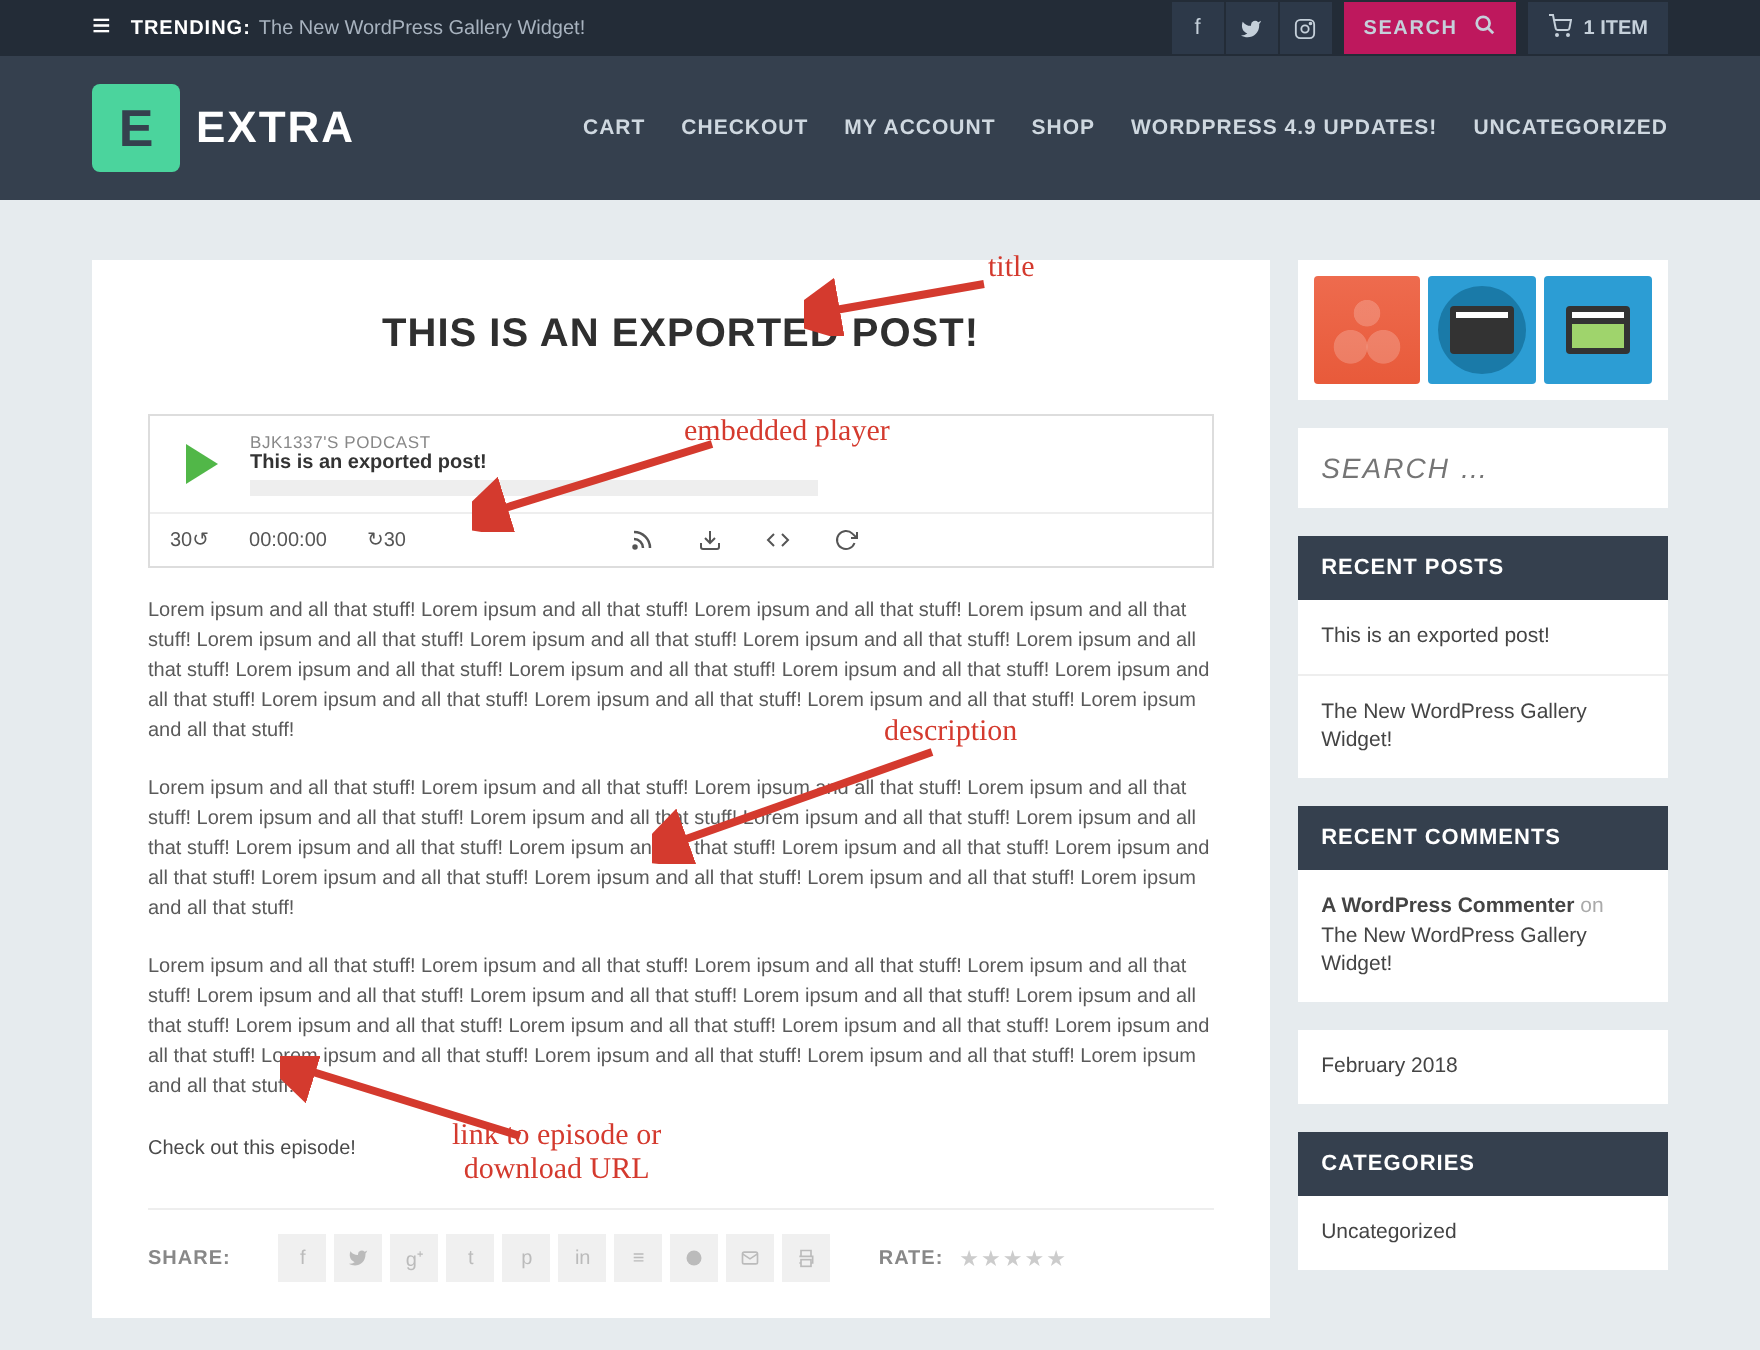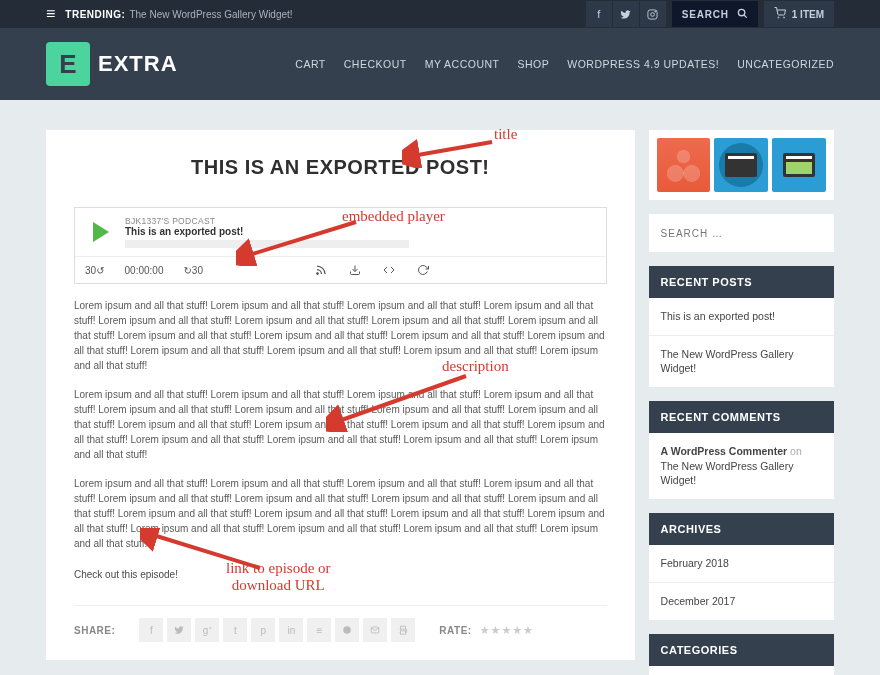--- a/index.html
+++ b/index.html
@@ -3,31 +3,31 @@
 <meta charset="utf-8">
 <style>
 * { margin: 0; padding: 0; box-sizing: border-box; }
 body { font-family: -apple-system, Helvetica, Arial, sans-serif; background: #e6ebee; font-size: 12px; color: #333; width: 880px; }
 .topbar { background: #232c37; height: 28px; display: flex; align-items: center; padding: 0 46px; color: #fff; }
 .topbar .ham { font-size: 16px; margin-right: 10px; cursor: pointer; }
 .topbar .trend-label { font-weight: 700; font-size: 10px; letter-spacing: .5px; margin-right: 4px; }
 .topbar .trend-link { font-size: 10px; color: #a8b3bf; }
 .topbar .spacer { flex: 1; }
 .topbar .icon-btn { width: 26px; height: 26px; background: #2d3949; display: flex; align-items: center; justify-content: center; margin-left: 1px; color: #c5d0da; cursor: pointer; font-size: 11px; }
-.topbar .search-box { background: #0f172a; height: 26px; display: flex; align-items: center; padding: 0 10px; margin-left: 6px; color: #c5d0da; font-size: 10px; font-weight: 700; letter-spacing: .8px; }
+.topbar .search-box { background: #be185d; height: 26px; display: flex; align-items: center; padding: 0 10px; margin-left: 6px; color: #c5d0da; font-size: 10px; font-weight: 700; letter-spacing: .8px; }
 .topbar .search-box .mag { margin-left: 8px; }
 .topbar .cart-btn { background: #2d3949; height: 26px; display: flex; align-items: center; padding: 0 10px; margin-left: 6px; color: #c5d0da; font-size: 10px; font-weight: 700; cursor: pointer; }
 .topbar .cart-btn .cicon { margin-right: 6px; }
 .headerbar { background: #35404e; height: 72px; display: flex; align-items: center; padding: 0 46px; }
 .logo { display: flex; align-items: center; }
 .logo-mark { width: 44px; height: 44px; background: #4bd49d; border-radius: 4px; display: flex; align-items: center; justify-content: center; font-weight: 900; font-size: 26px; color: #35404e; margin-right: 8px; font-family: Arial; }
 .logo-text { color: #fff; font-weight: 800; font-size: 22px; letter-spacing: 1px; }
 .headerbar .spacer { flex: 1; }
 .mainnav { display: flex; gap: 18px; }
-.mainnav .nav { color: #cfd8e0; font-size: 10.5px; font-weight: 400; letter-spacing: .5px; cursor: pointer; }
+.mainnav .nav { color: #cfd8e0; font-size: 10.5px; font-weight: 700; letter-spacing: .5px; cursor: pointer; }
 .pagewrap { padding: 30px 46px; display: flex; gap: 14px; align-items: flex-start; }
 .article { background: #fff; width: 596px; padding: 26px 28px 18px; position: relative; }
 .post-title { text-align: center; font-size: 20px; font-weight: 700; letter-spacing: .5px; color: #2f2f2f; }
 .post-meta { text-align: center; margin-top: 8px; font-size: 10.5px; color: #8f8f8f; }
 .post-meta .blur { filter: blur(3px); color: #bbb; }
 .post-meta a { color: #6b6b6b; text-decoration: none; }
 .post-meta .comm { display: inline-flex; align-items: center; }
 .post-meta .bub { display: inline-block; width: 8px; height: 8px; border-radius: 50%; background: #6b6b6b; margin-left: 2px; }
 .post-meta .stars { color: #ccc; letter-spacing: 1px; }
 .player { border: 1px solid #ddd; margin-top: 28px; }
@@ -55,21 +55,21 @@
 .widget-imgs { padding: 8px; display: flex; gap: 4px; }
 .wimg { flex: 1; height: 54px; border-radius: 2px; }
 .wimg.a { background: linear-gradient(#ee6b4e,#e85a3a); position: relative; overflow: hidden; }
 .wimg.a::before { content: ''; position: absolute; inset: 6px; background: radial-gradient(circle at 30% 70%, #fff3 20%, transparent 21%), radial-gradient(circle at 70% 70%, #fff3 20%, transparent 21%), radial-gradient(circle at 50% 30%, #fff3 18%, transparent 19%); }
 .wimg.b, .wimg.c { background: #2c9dd4; display: flex; align-items: center; justify-content: center; }
 .mini-win { width: 32px; height: 24px; background: #333; border-radius: 2px; position: relative; }
 .mini-win::before { content: ''; position: absolute; top: 3px; left: 3px; right: 3px; height: 3px; background: #fff; }
 .mini-win.alt::after { content: ''; position: absolute; top: 9px; left: 3px; right: 3px; bottom: 3px; background: #9fd46c; }
 .wimg.b .circ { position: absolute; width: 44px; height: 44px; border-radius: 50%; background: #1a7aa8; }
 .widget-search { padding: 12px; }
-.widget-search input { width: 100%; border: none; font-size: 10px; color: #888; letter-spacing: 1px; outline: none; }
+.widget-search input { width: 100%; border: none; font-size: 14px; color: #888; letter-spacing: 1px; outline: none; font-style: italic; }
 .widget-head { background: #35404e; color: #fff; padding: 10px 12px; font-size: 11px; font-weight: 700; letter-spacing: .5px; }
 .widget-body { padding: 0; }
 .wlink { padding: 11px 12px; font-size: 10.5px; color: #444; border-bottom: 1px solid #eee; cursor: pointer; line-height: 1.4; }
 .wlink:last-child { border-bottom: none; }
 .wlink .on { color: #aaa; }
 .annotation { position: absolute; color: #d43a2e; font-family: 'Comic Sans MS', cursive; font-size: 15px; pointer-events: none; z-index: 10; }
 .arrow { position: absolute; pointer-events: none; z-index: 9; }
 </style>
 </head>
 <body>
@@ -265,24 +265,22 @@
         <div class="wlink">The New WordPress Gallery Widget!</div>
       </div>
     </div>
     <div class="widget">
       <div class="widget-head">RECENT COMMENTS</div>
       <div class="widget-body">
         <div class="wlink"><b>A WordPress Commenter</b><span class="on"> on </span><span>The New WordPress Gallery Widget!</span></div>
       </div>
     </div>
     <div class="widget">
-      <div class="widget-head">ARCHIVES</div>
       <div class="widget-body">
         <div class="wlink">February 2018</div>
-        <div class="wlink">December 2017</div>
       </div>
     </div>
     <div class="widget">
       <div class="widget-head">CATEGORIES</div>
       <div class="widget-body">
         <div class="wlink">Uncategorized</div>
 
       </div>
     </div>
   </div>

